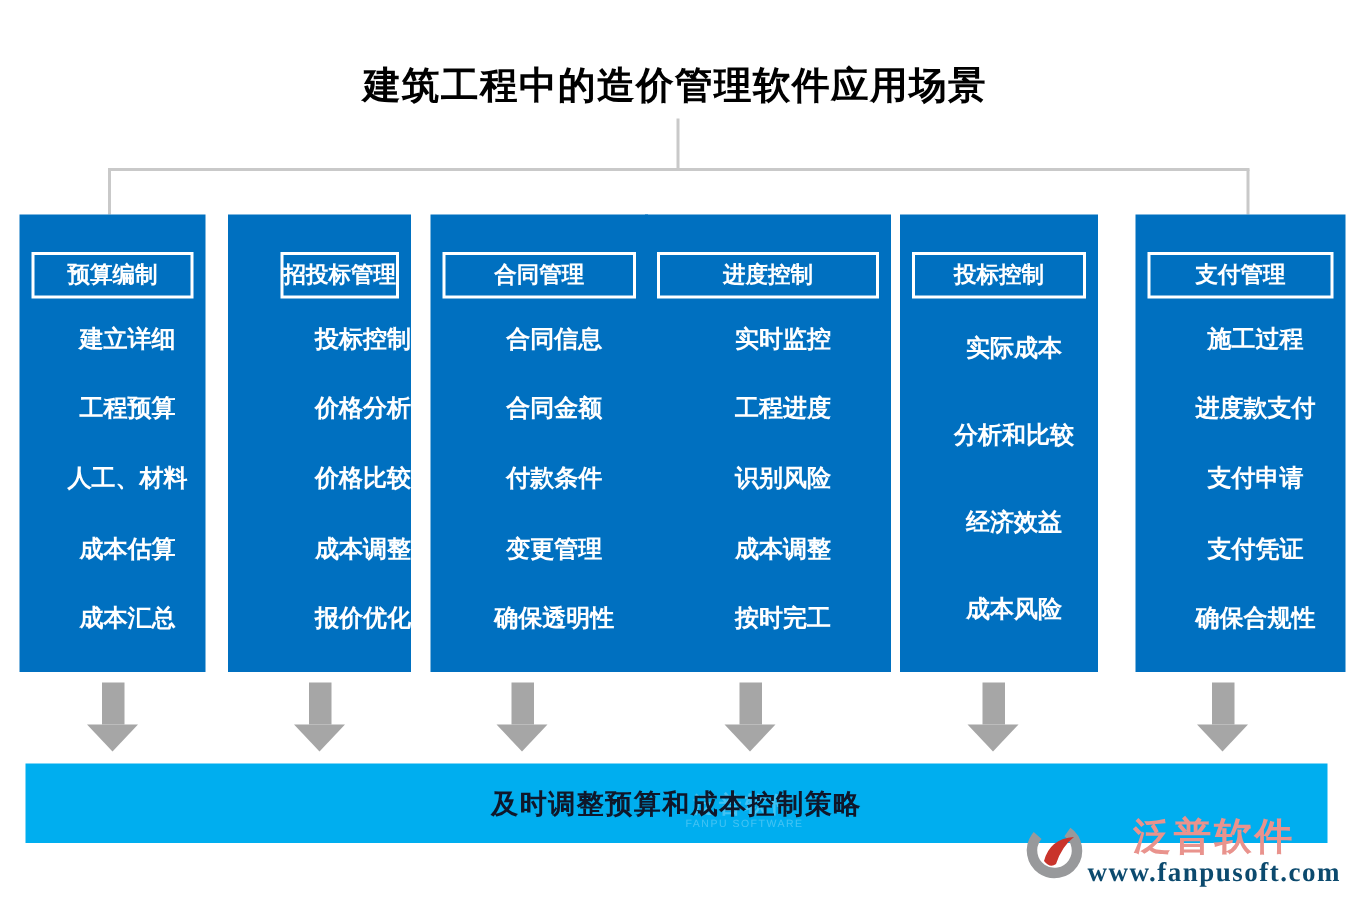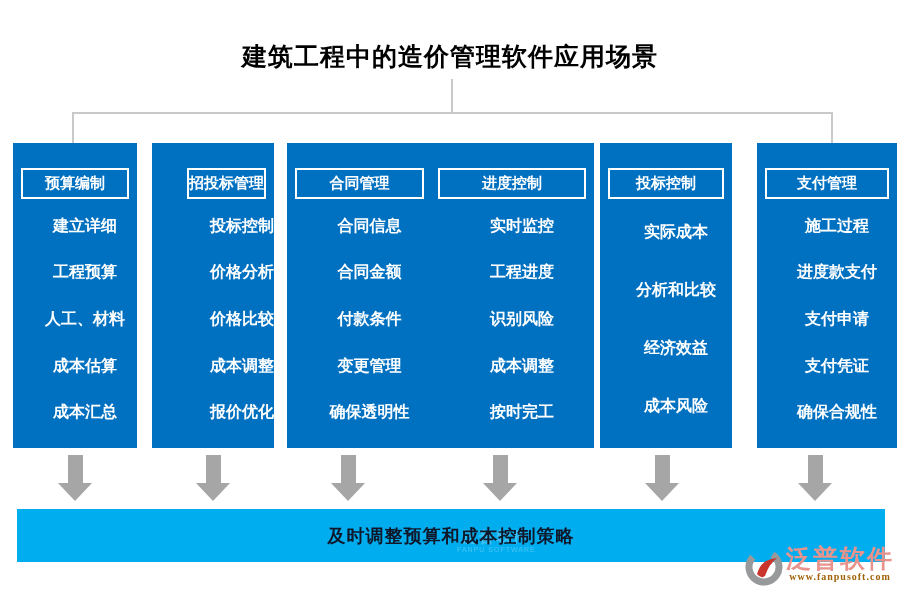--- a/index.html
+++ b/index.html
@@ -70,21 +70,21 @@
     position:absolute; right:6px; top:545px; z-index:5;
     display:flex; align-items:flex-start;
   }
   .logo-icon { width:40px; height:40px; margin-top:2px; }
   .logo-text-block { text-align:center; margin-left:2px; }
   .logo-name {
     color:#E9938D; font-size:25px; font-weight:bold;
     letter-spacing:2px; line-height:1.05; white-space:nowrap;
   }
   .logo-url {
-    color:#a16207; font-size:10px; font-weight:bold;
+    color:#0c4a6e; font-size:18px; font-weight:bold;
     font-family:"Liberation Serif", serif; letter-spacing:1px; white-space:nowrap;
   }
 </style>
 </head>
 <body>
 
 <div class="title">建筑工程中的造价管理软件应用场景</div>
 
 <div class="line line-v-title"></div>
 <div class="line line-h"></div>

